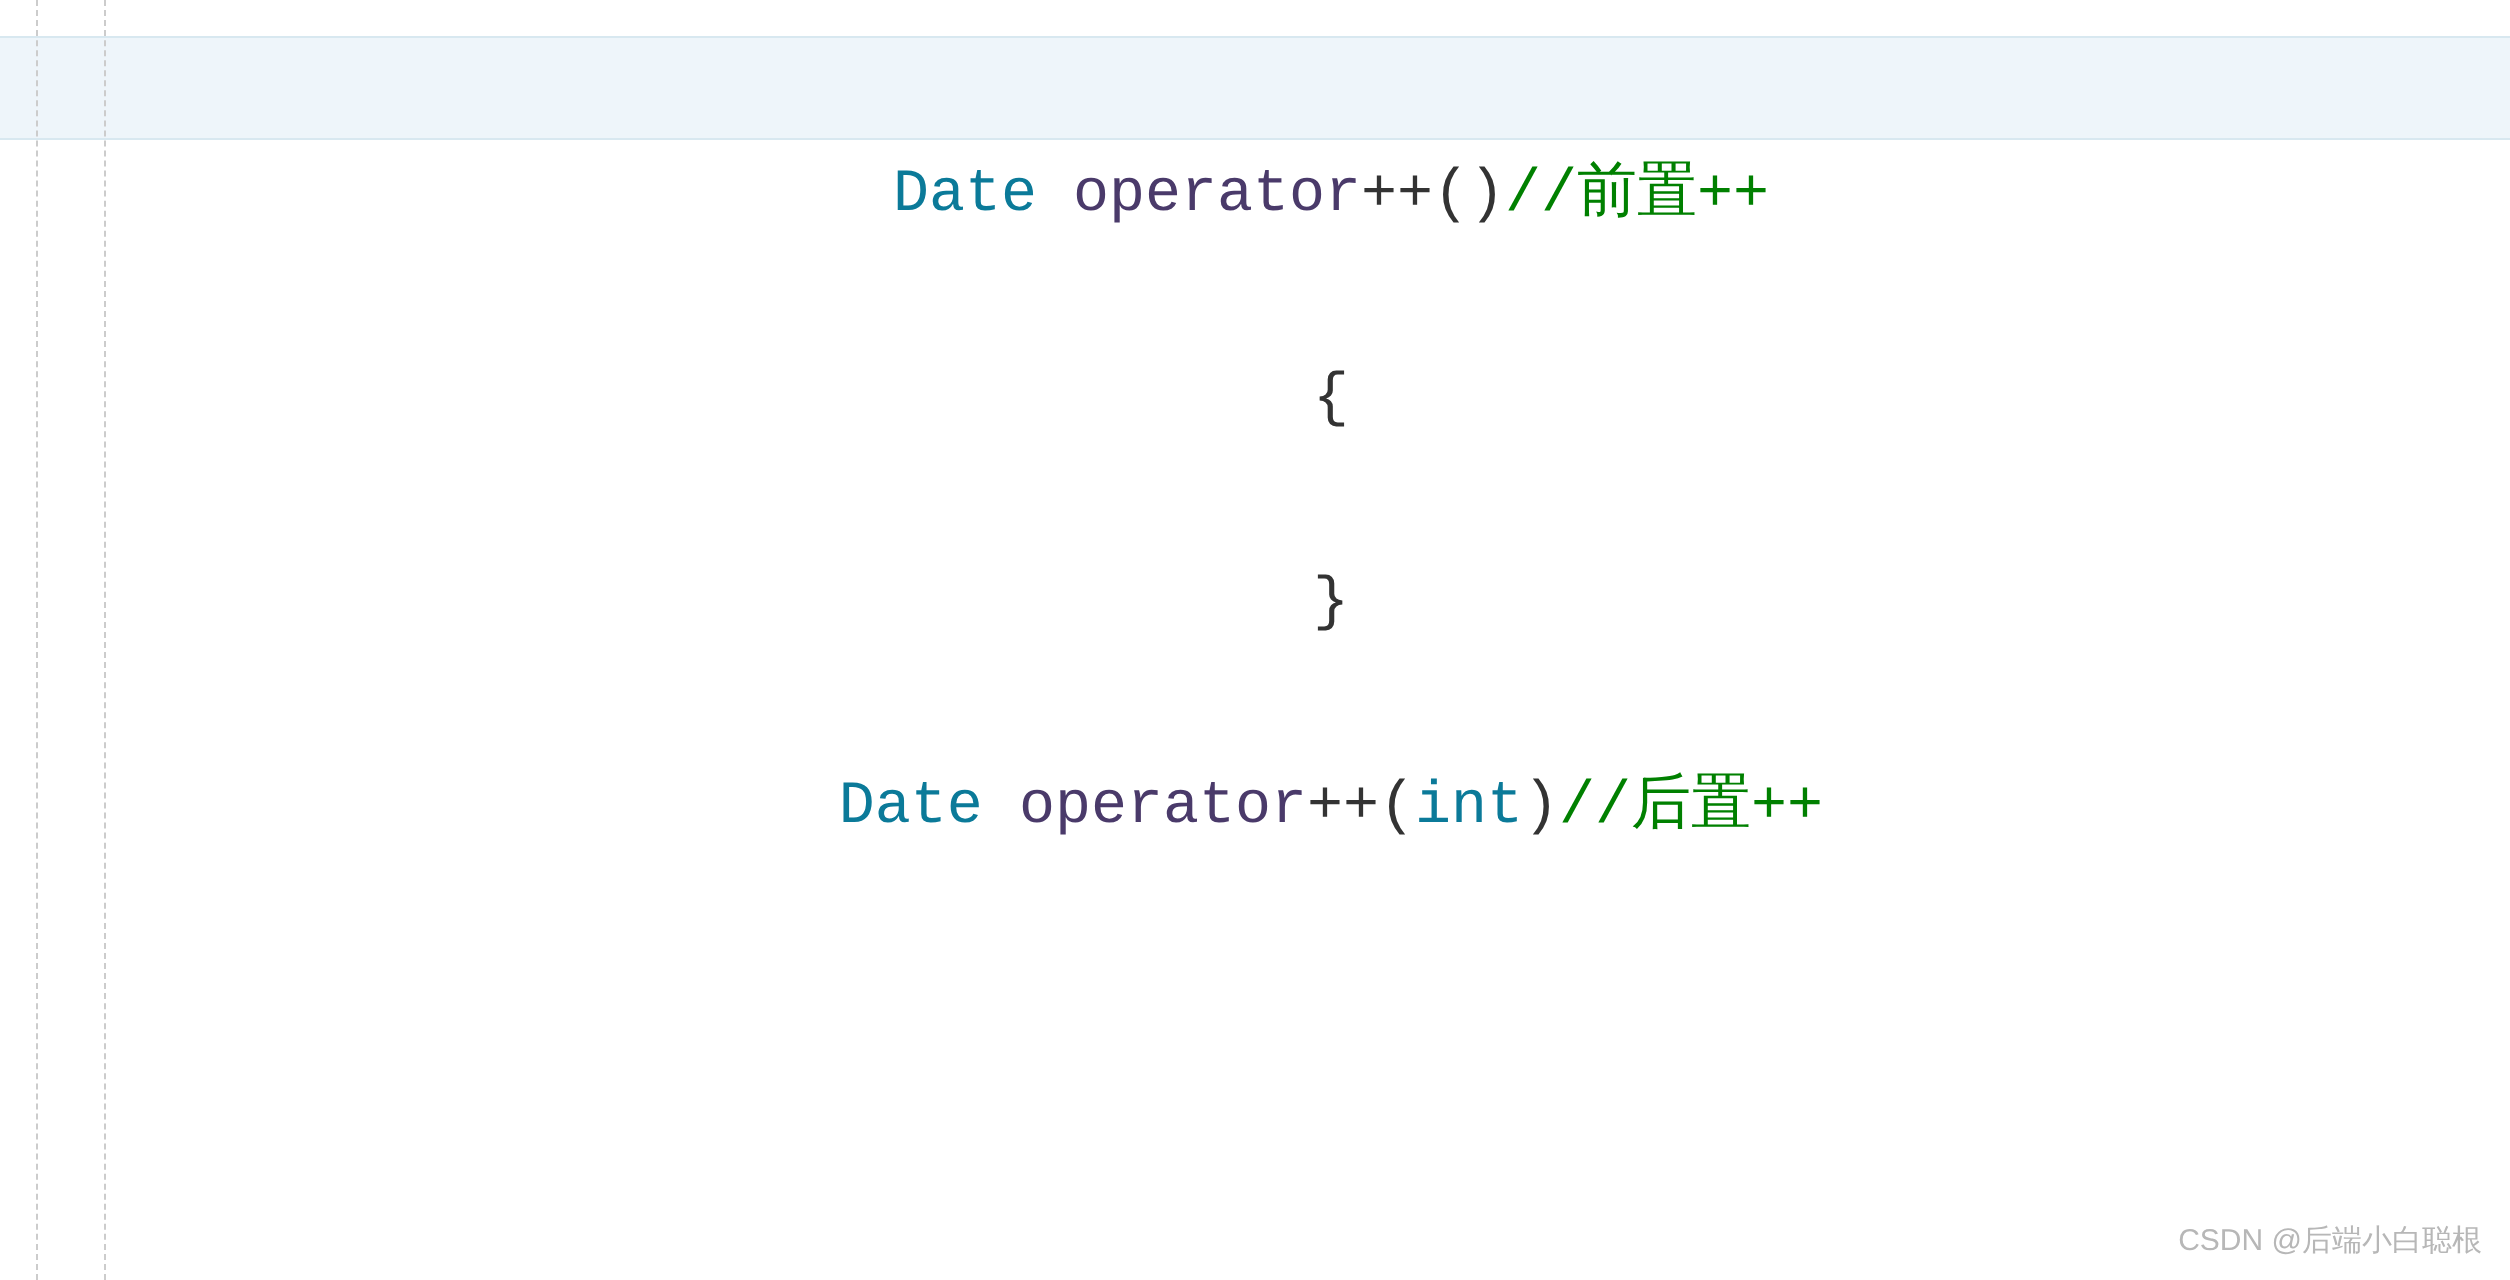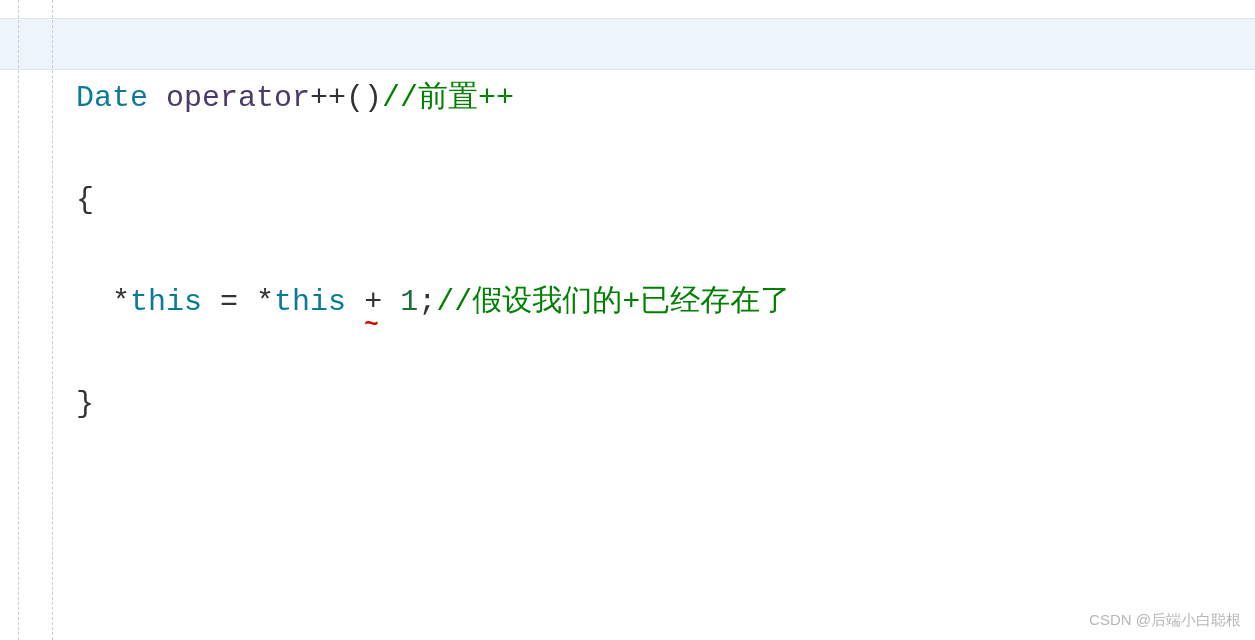--- a/index.html
+++ b/index.html
@@ -27,20 +27,21 @@
     }
     .code-container {
       padding-left: 76px;
       padding-top: 22px;
       white-space: pre;
       line-height: 1.7;
     }
     .code-line {
       display: block;
       position: relative;
+      text-align: center;
     }
     .highlight-line {
       position: absolute;
       left: 0;
       right: 0;
       top: 18px;
       height: 52px;
       background: #eef5fa;
       border-top: 1px solid #d8e8f0;
       border-bottom: 1px solid #d8e8f0;
@@ -82,22 +83,22 @@
 <div class="indent-guides">
   <div class="guide-line" style="left:18px"></div>
   <div class="guide-line" style="left:52px"></div>
 </div>
 
 <div class="highlight-line"></div>
 
 <div class="code-container">
 <span class="code-line"><span class="tk-type">Date</span> <span class="tk-func">operator</span><span class="tk-default">++</span><span class="tk-paren">(</span><span class="tk-paren">)</span><span class="tk-comment">//前置++</span></span>
 <span class="code-line"><span class="tk-default">{</span></span>
-<span class="code-line">  <span class="tk-default">*</span><span class="tk-type">this</span> <span class="tk-default">=</span> <span class="tk-default">*</span><span class="tk-type">this</span> <span class="tk-default squiggle">+</span> <span class="tk-num">1</span><span class="tk-default">;</span><span class="tk-comment">//假设我们的+已经存在了</span></span>
 <span class="code-line"><span class="tk-default">}</span></span>
+<span class="code-line"><span class="tk-type">Date</span> <span class="tk-func">operator</span><span class="tk-default">++</span><span class="tk-paren">(</span><span class="tk-type">int</span><span class="tk-paren">)</span><span class="tk-comment">//后置++</span></span>
 
 
 
 
 
 </div>
 
 <div class="watermark">CSDN @后端小白聪根</div>
 
 </body></html>

